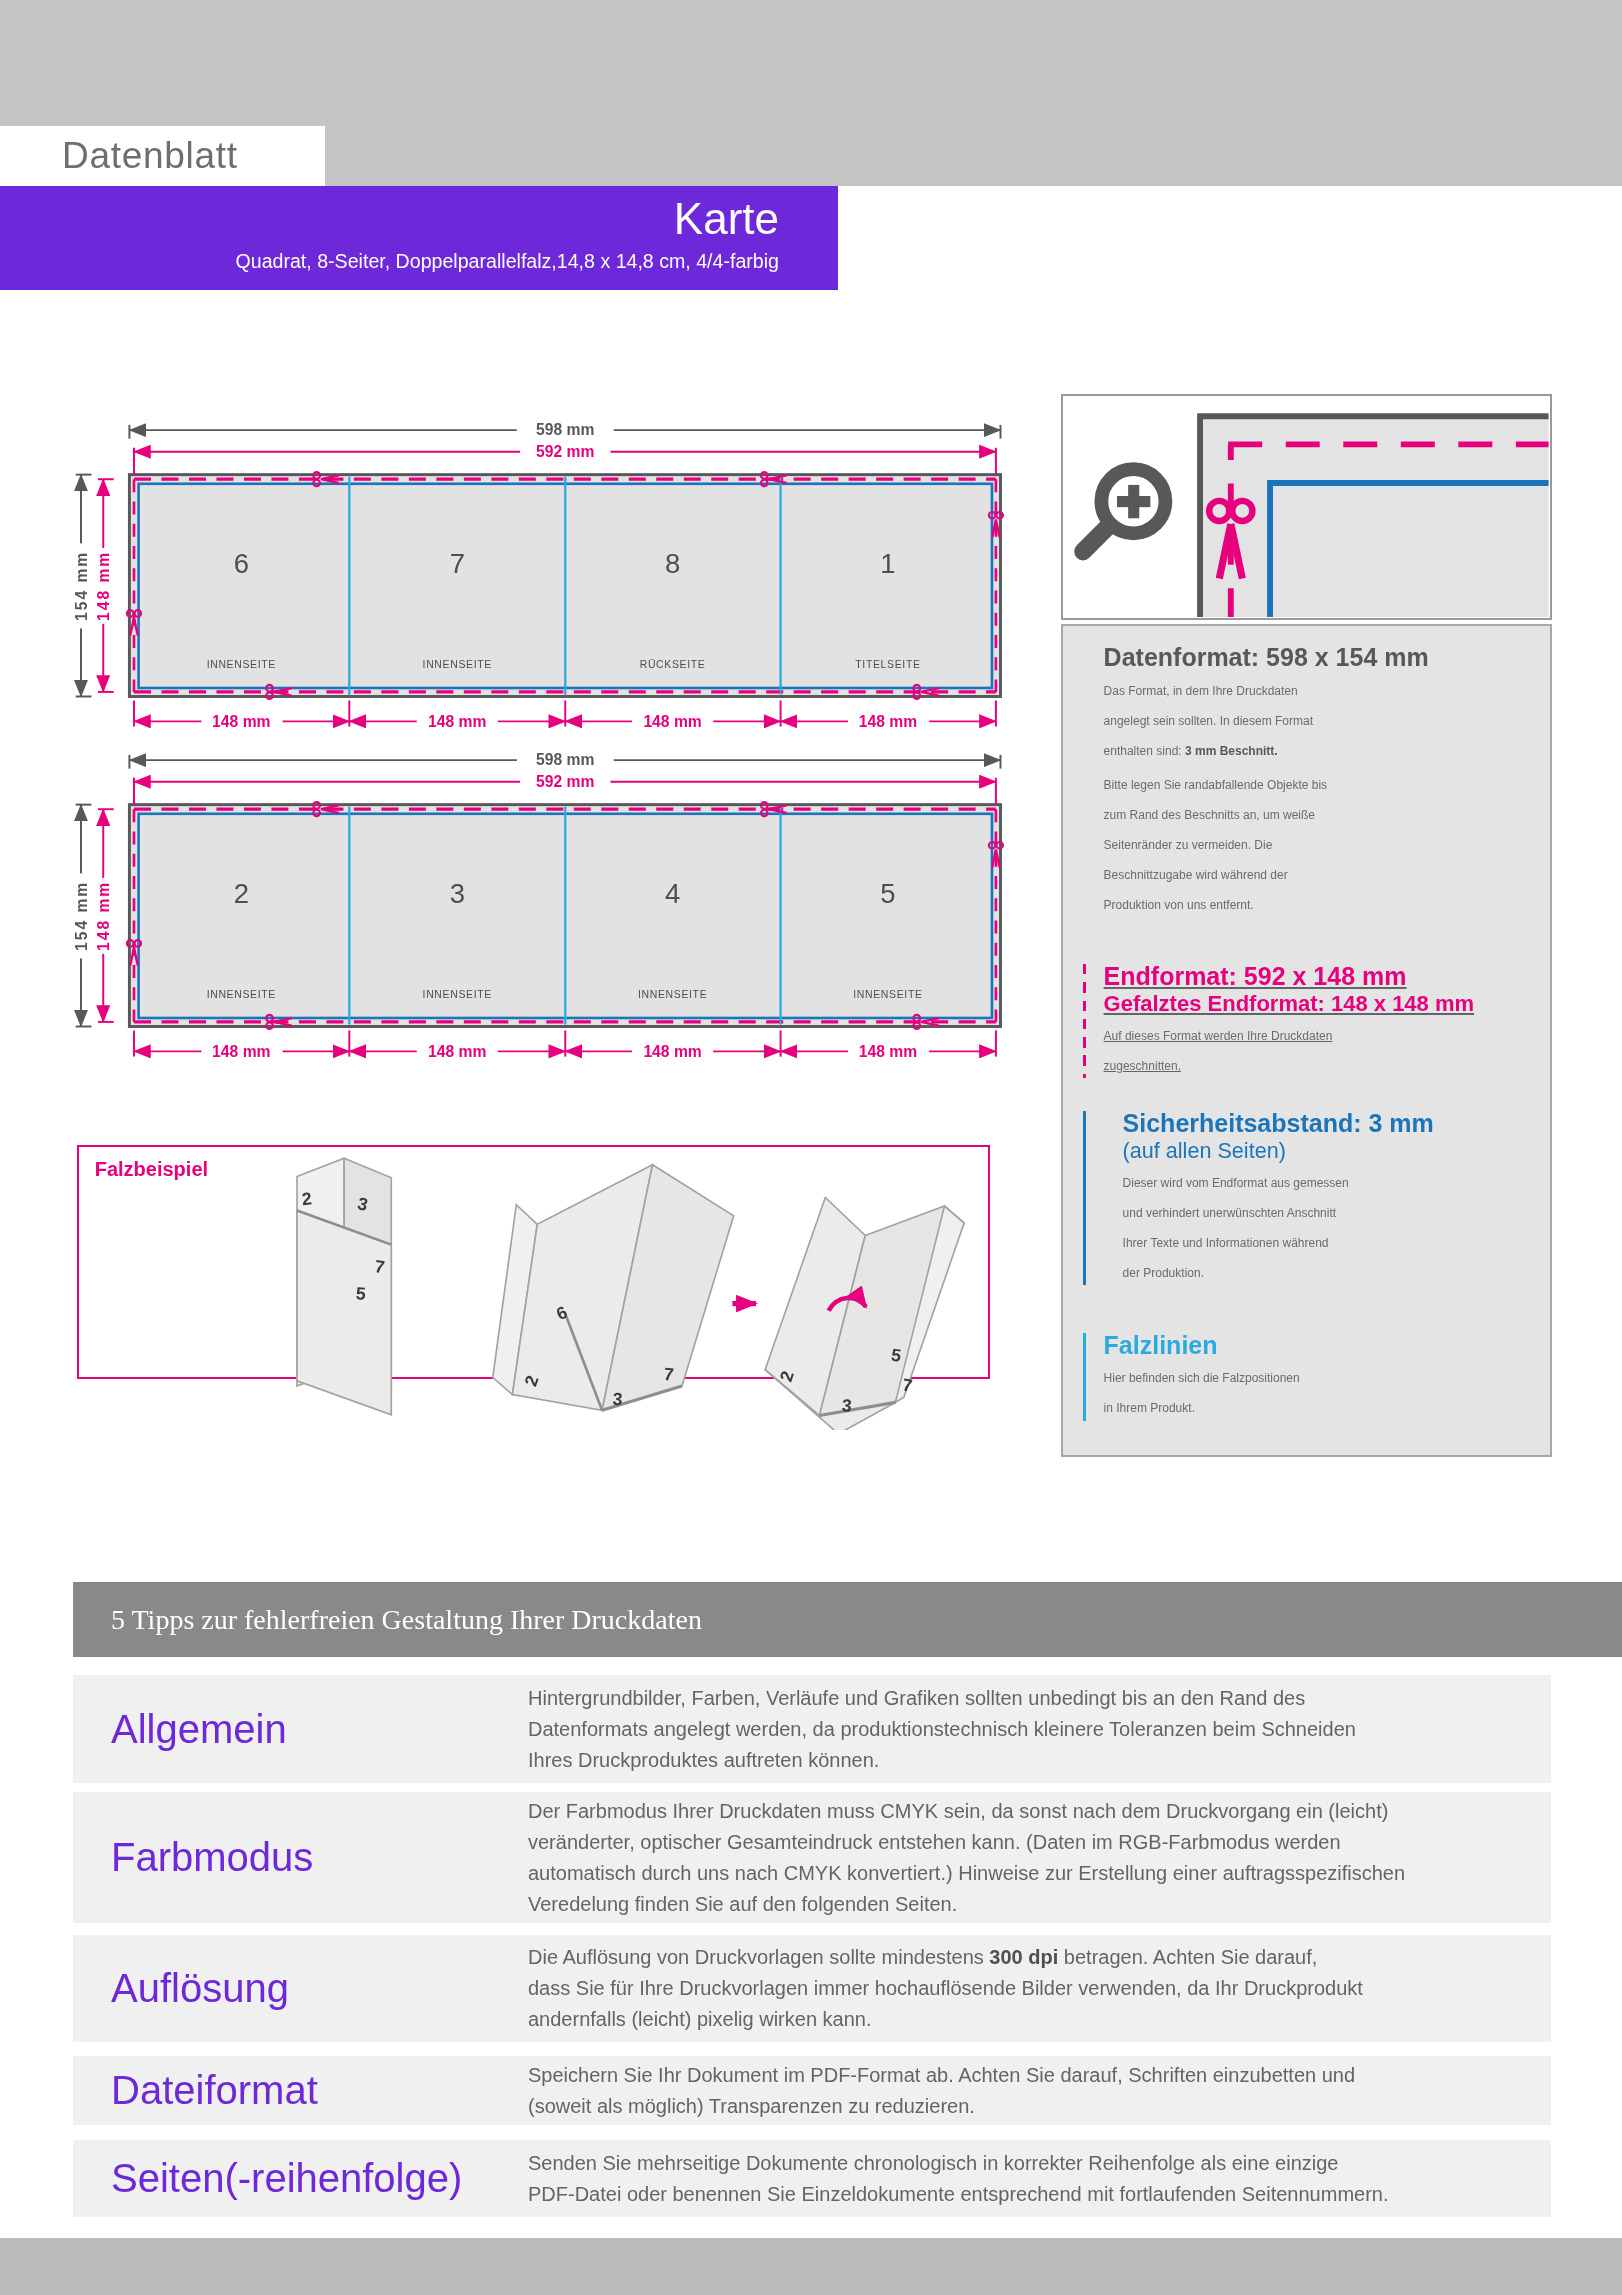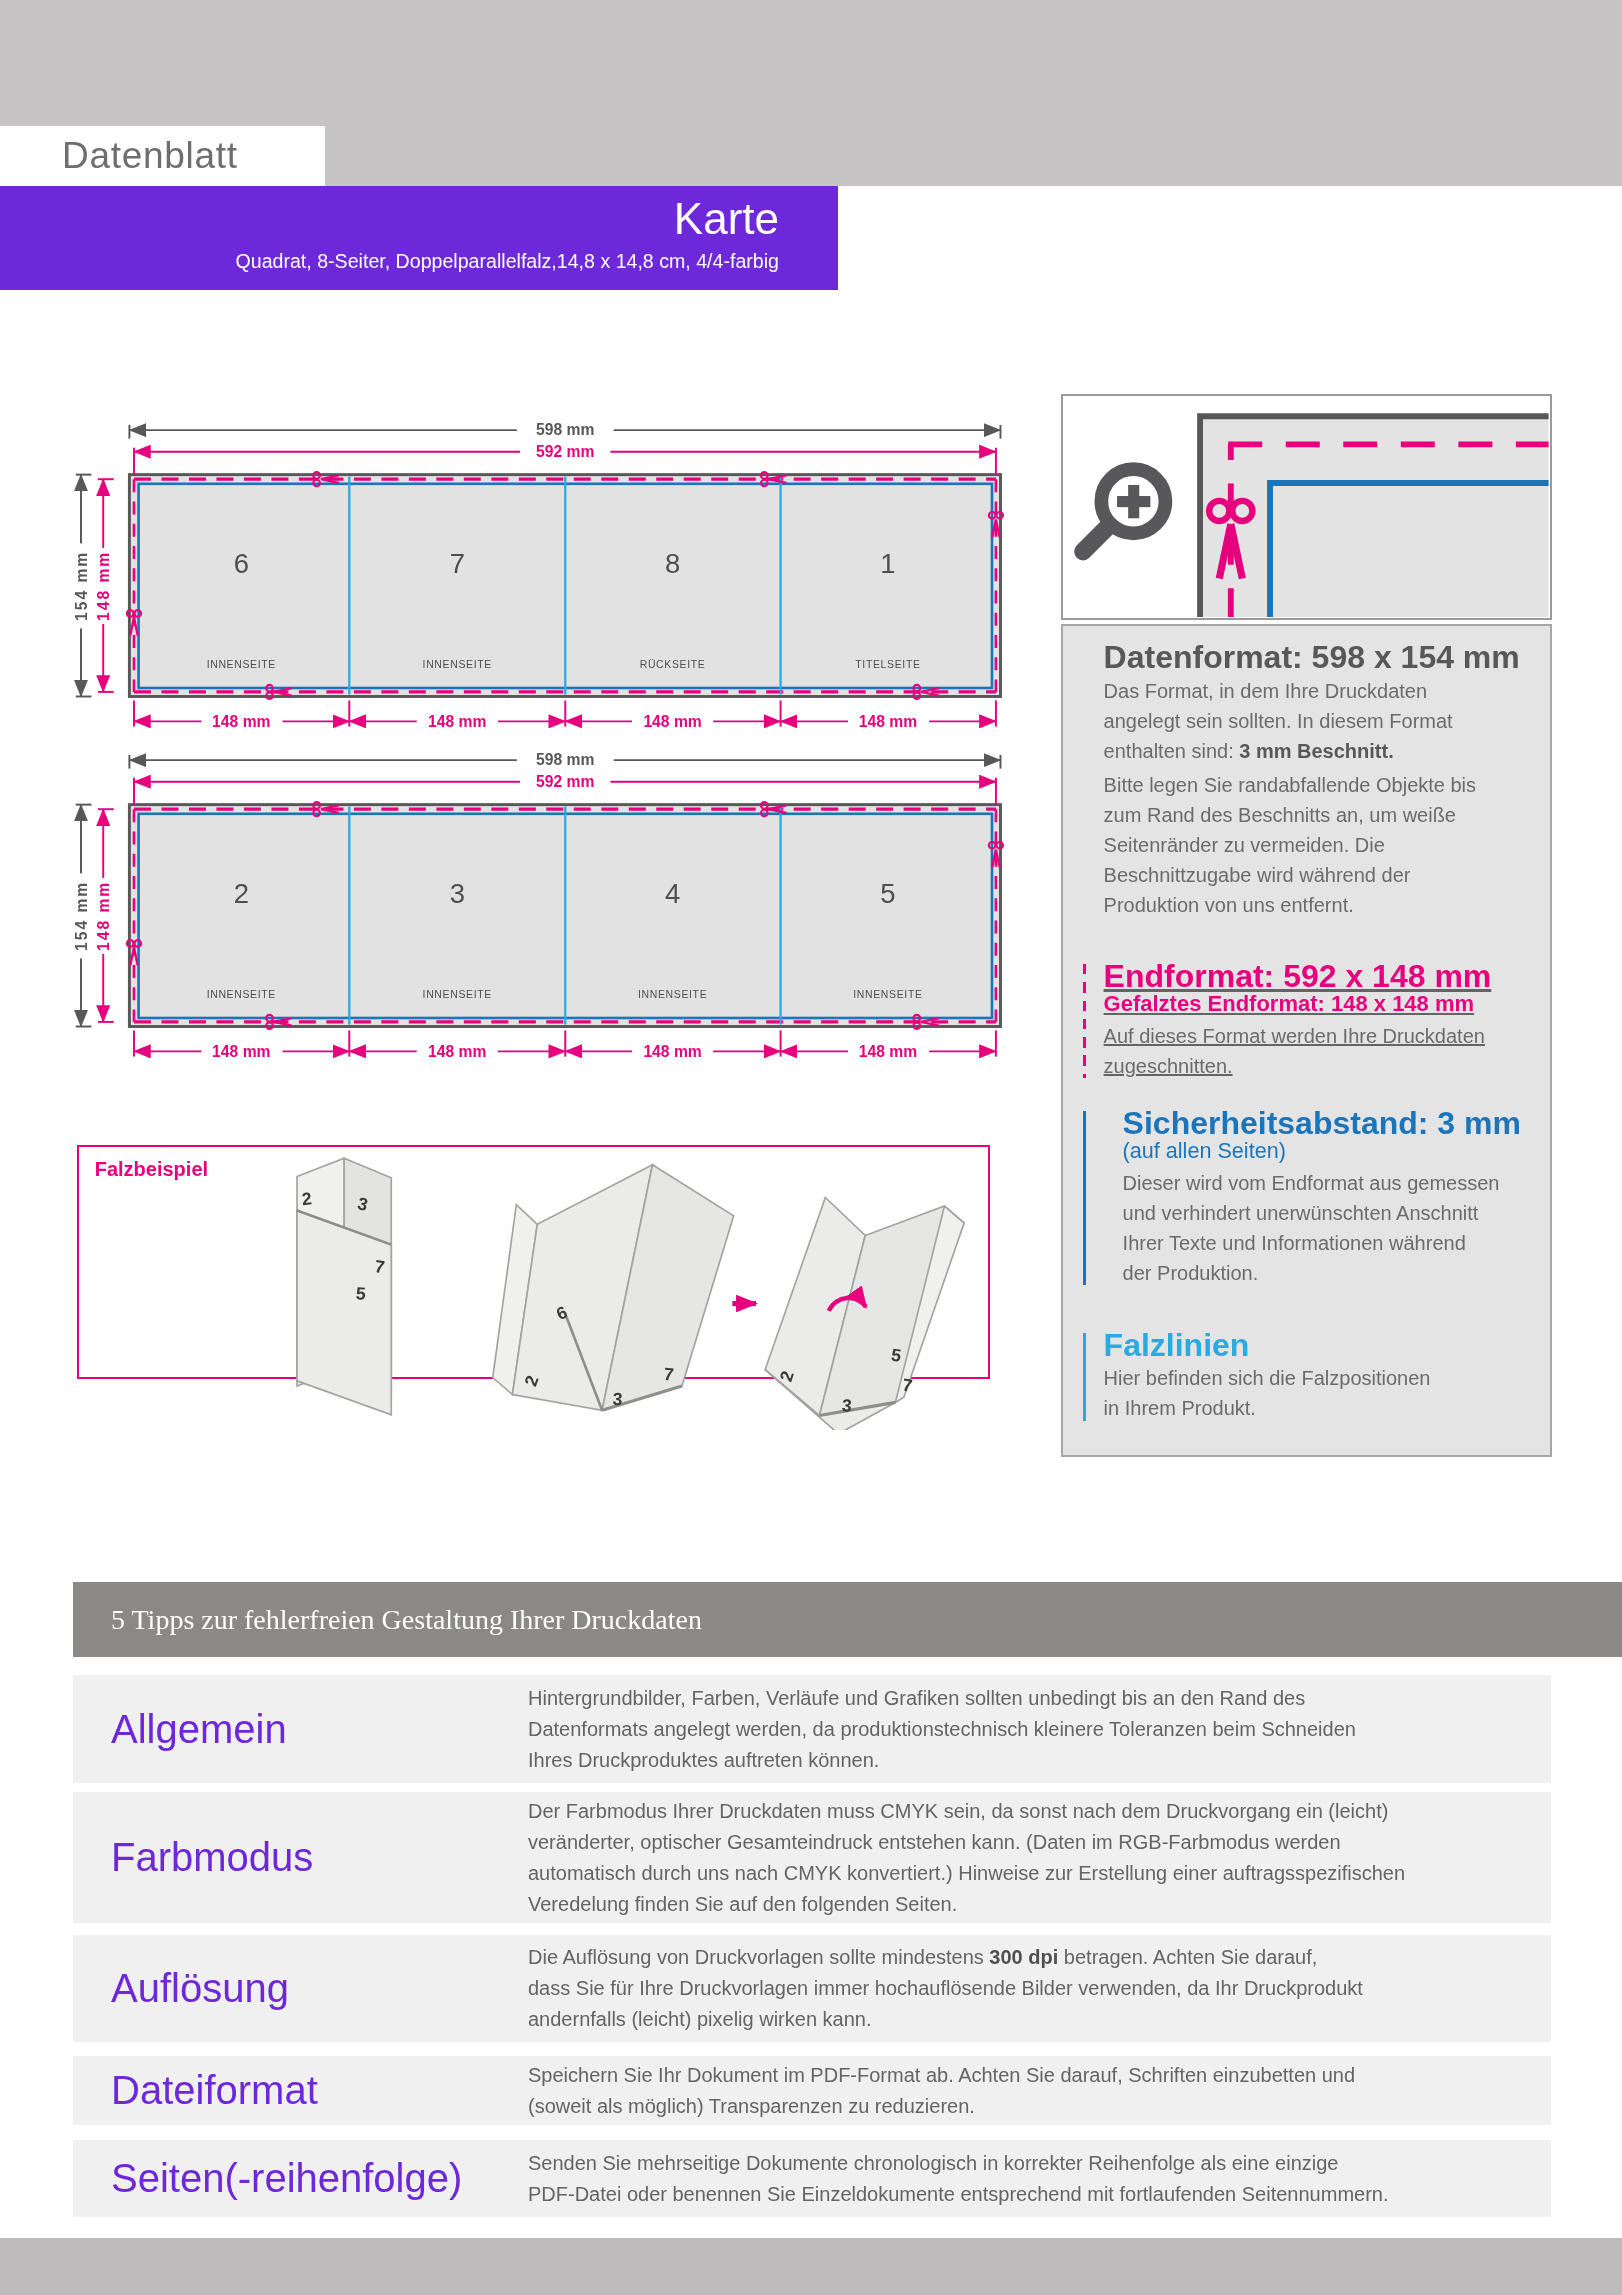--- a/index.html
+++ b/index.html
@@ -20,27 +20,27 @@
   
   .preview-box{left:1061px;top:394px;width:491px;height:226px;background:#ffffff;
                border:2.6px solid #9b9a9a;box-sizing:border-box;}
   .info-box{left:1061px;top:624px;width:491px;height:833px;background:#e5e4e4;
             border:2px solid #a8a6a7;box-sizing:border-box;padding:17px 18.3px 0 19.6px;}
   .sec{position:relative;padding-left:21px;}
   .sec .bar{position:absolute;left:0;top:2.6px;bottom:2.6px;width:3.3px;}
   .bar-pink-dashed{background:repeating-linear-gradient(180deg,#e6007e 0 10.5px,transparent 10.5px 18.3px);}
   .bar-blue{background:#1b75bb;}
   .bar-cyan{background:#29abe2;}
-  .sec h3{margin:0;font-size:32px;line-height:29px;font-weight:bold;color:#58585a;}
+  .sec h3{margin:0;font-size:25px;line-height:29px;font-weight:bold;color:#58585a;}
   .sec h3.pink{color:#e6007e;}
   .sec h3.blue{color:#1b75bb;}
   .sec h3.cyan{color:#29abe2;}
   .sec .subhead{font-size:22px;line-height:26px;font-weight:bold;color:#e6007e;}
   .sec .subhead-blue{font-size:21.6px;line-height:26px;color:#1b75bb;}
-  .sec p{margin:3.9px 0 0 0;font-size:20px;line-height:30px;color:#6a6b6d;white-space:pre-line;}
+  .sec p{margin:3.9px 0 0 0;font-size:12px;line-height:30px;color:#6a6b6d;white-space:pre-line;}
   .sec p b{color:#58585a;}
   .gap40{margin-top:26px;}
 
   
   .falz-box{left:77px;top:1145px;width:913px;height:234px;background:#ffffff;
             border:2px solid #e6007e;box-sizing:border-box;}
   .falz-title{position:absolute;left:15.7px;top:10.5px;font-size:20px;font-weight:bold;color:#e6007e;}
 
   
   .tips-bar{left:73px;top:1582px;width:1599px;height:75px;background:#8a8988;

